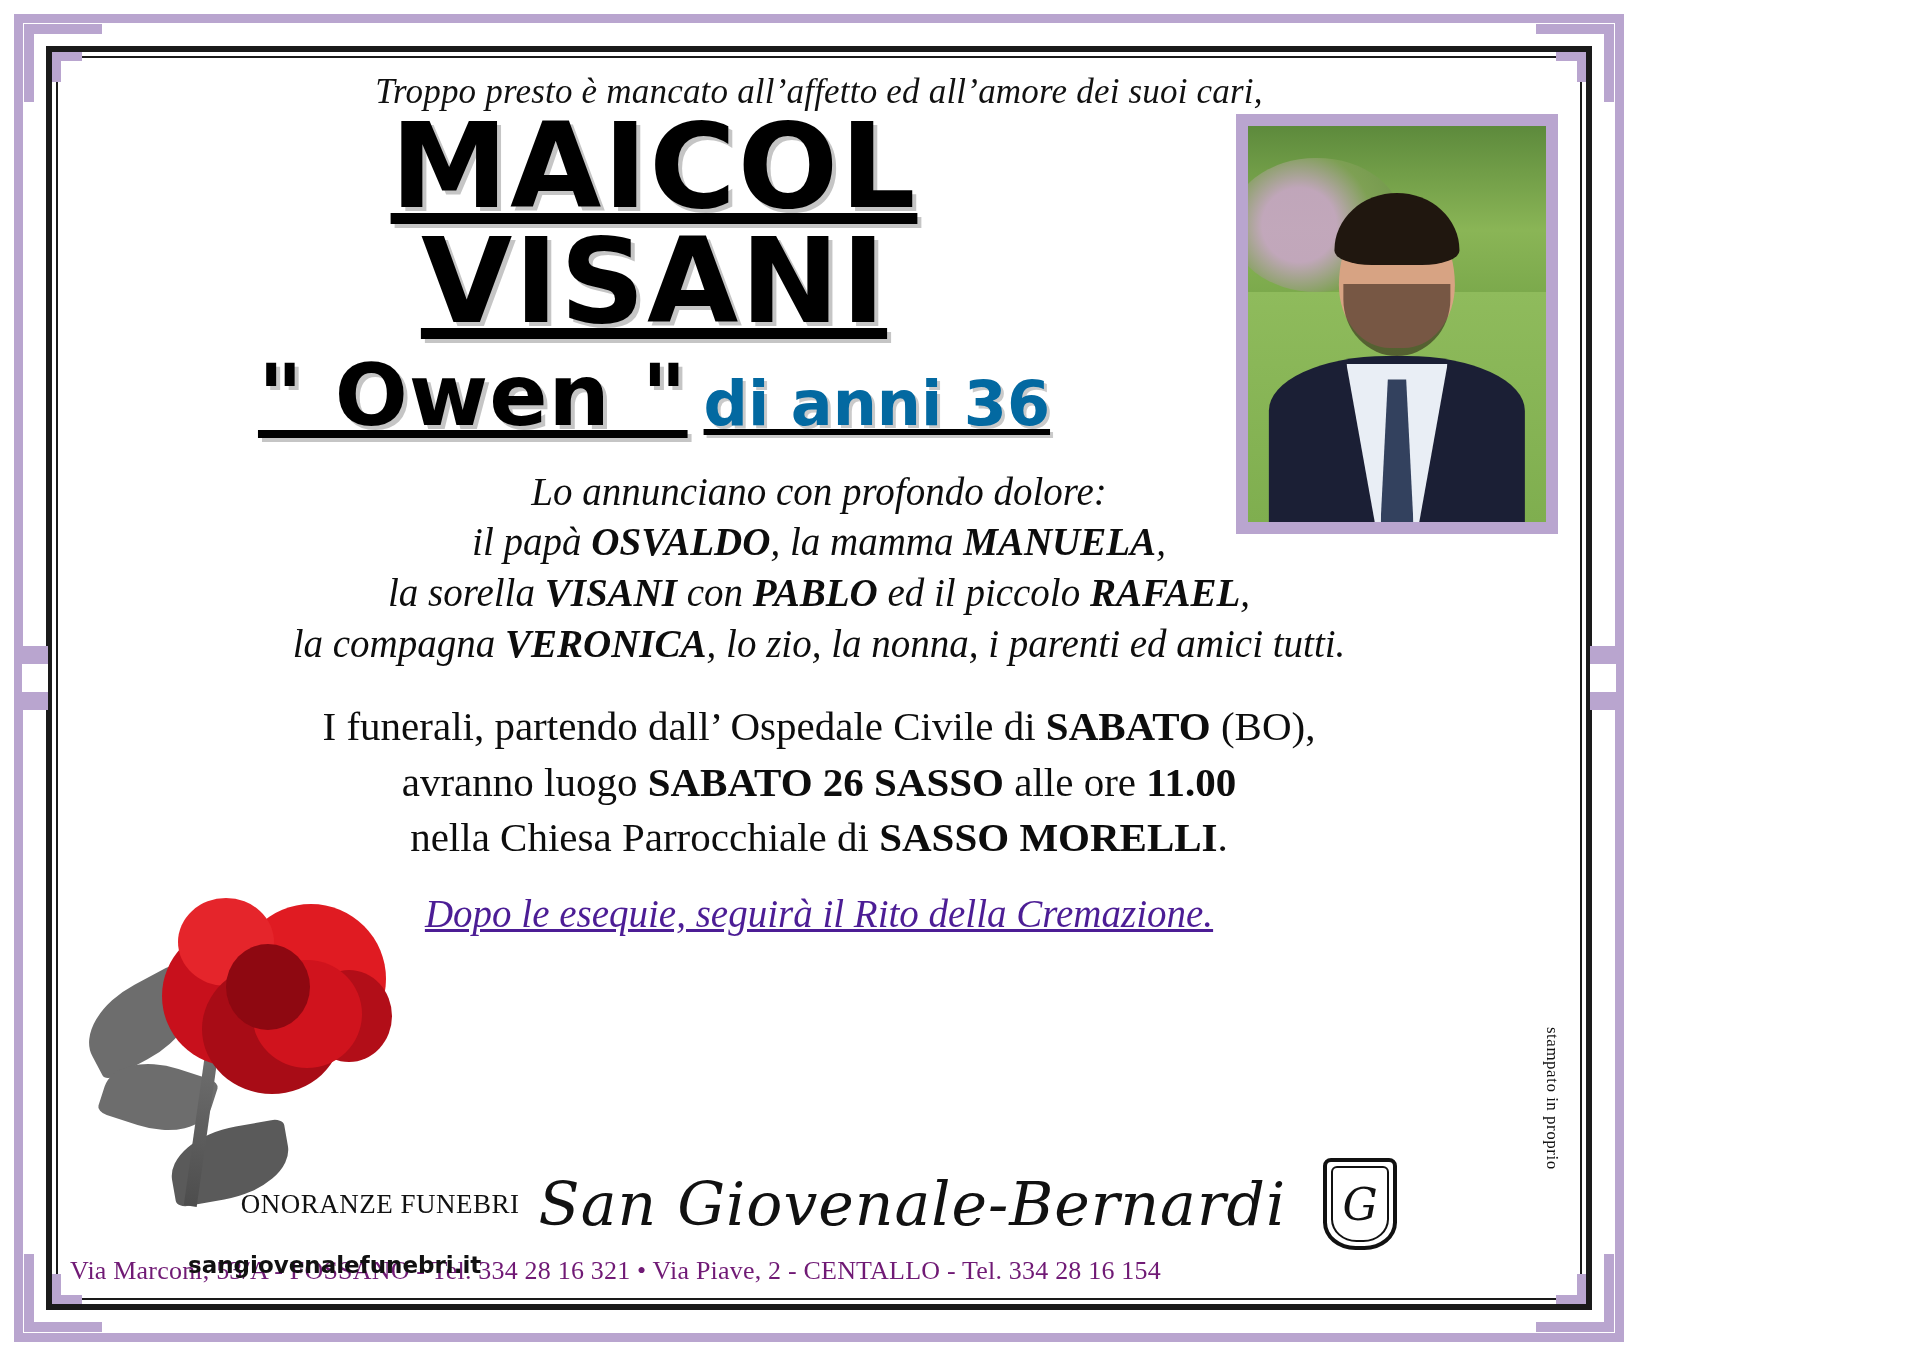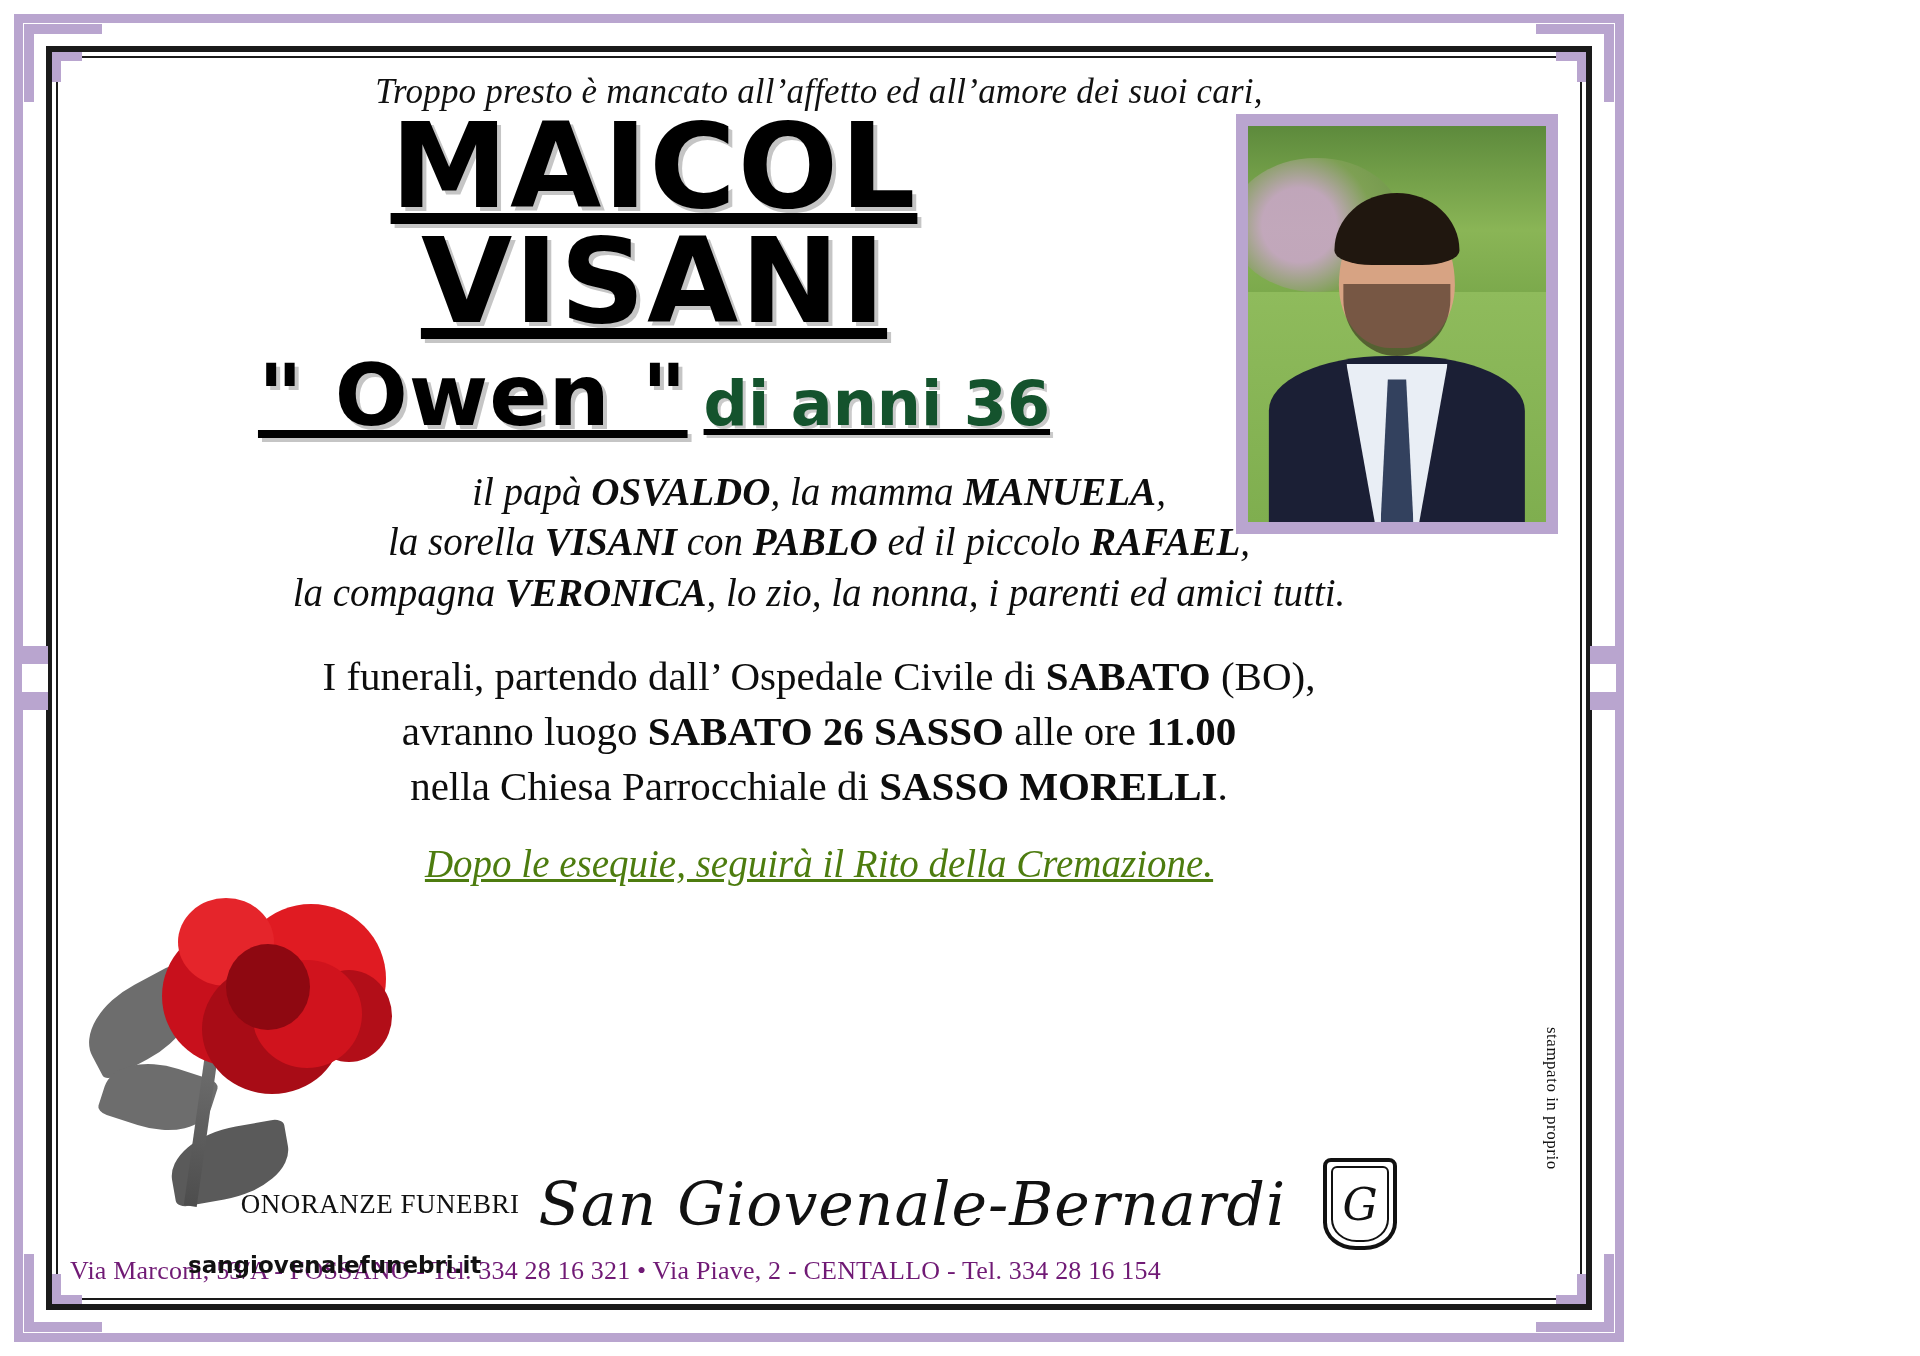--- a/index.html
+++ b/index.html
@@ -144,21 +144,21 @@
     font-weight: bold;
     font-size: 86px;
     color: #000;
     text-shadow: 4px 4px 0 rgba(150,150,150,0.55);
     letter-spacing: 1px;
   }
   .age {
     font-family: "DejaVu Sans", sans-serif;
     font-weight: bold;
     font-size: 62px;
-    color: #14532d;
+    color: #0369a1;
     margin-left: 16px;
     text-shadow: 3px 3px 0 rgba(150,150,150,0.5);
   }
 
   
   .portrait {
     position: absolute;
     right: 10px;
     top: 52px;
     width: 322px;
@@ -267,21 +267,21 @@
     line-height: 1.35;
     color: #0d0d0d;
     margin-top: 30px;
   }
   .funeral b { font-weight: bold; }
 
   .crem {
     text-align: center;
     font-style: italic;
     font-size: 39px;
-    color: #4d7c0f;
+    color: #4c1d95;
     margin-top: 26px;
   }
   .crem u { text-decoration: underline; }
 
   
   .rose {
     position: absolute;
     left: 8px;
     bottom: 78px;
     width: 360px;
@@ -439,20 +439,21 @@
       <div class="lawn"></div>
       <div class="body"></div>
       <div class="shirt"></div>
       <div class="tie"></div>
       <div class="head"></div>
       <div class="beard"></div>
       <div class="hair"></div>
     </div>
 
     <div class="announce">
+      <div>Lo annunciano con profondo dolore:</div>
       <div>il papà <b>OSVALDO</b>, la mamma <b>MANUELA</b>,</div>
       <div>la sorella <b>VISANI</b> con <b>PABLO</b> ed il piccolo <b>RAFAEL</b>,</div>
       <div>la compagna <b>VERONICA</b>, lo zio, la nonna, i parenti ed amici tutti.</div>
     </div>
 
     <div class="funeral">
       <div>I funerali, partendo dall’ Ospedale Civile di <b>SABATO</b> (BO),</div>
       <div>avranno luogo <b>SABATO 26</b> <b>SASSO</b> alle ore <b>11.00</b></div>
       <div>nella Chiesa Parrocchiale di <b>SASSO</b> <b>MORELLI</b>.</div>
     </div>

